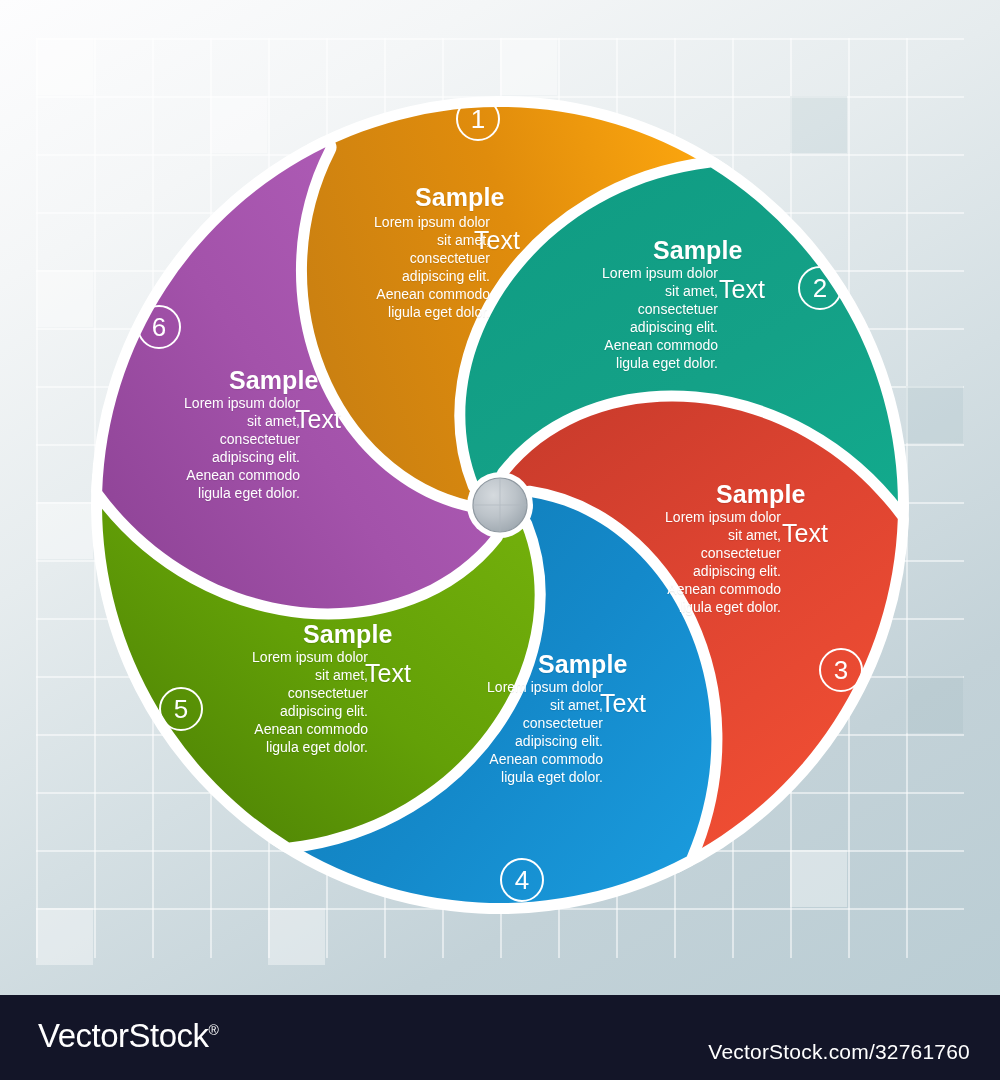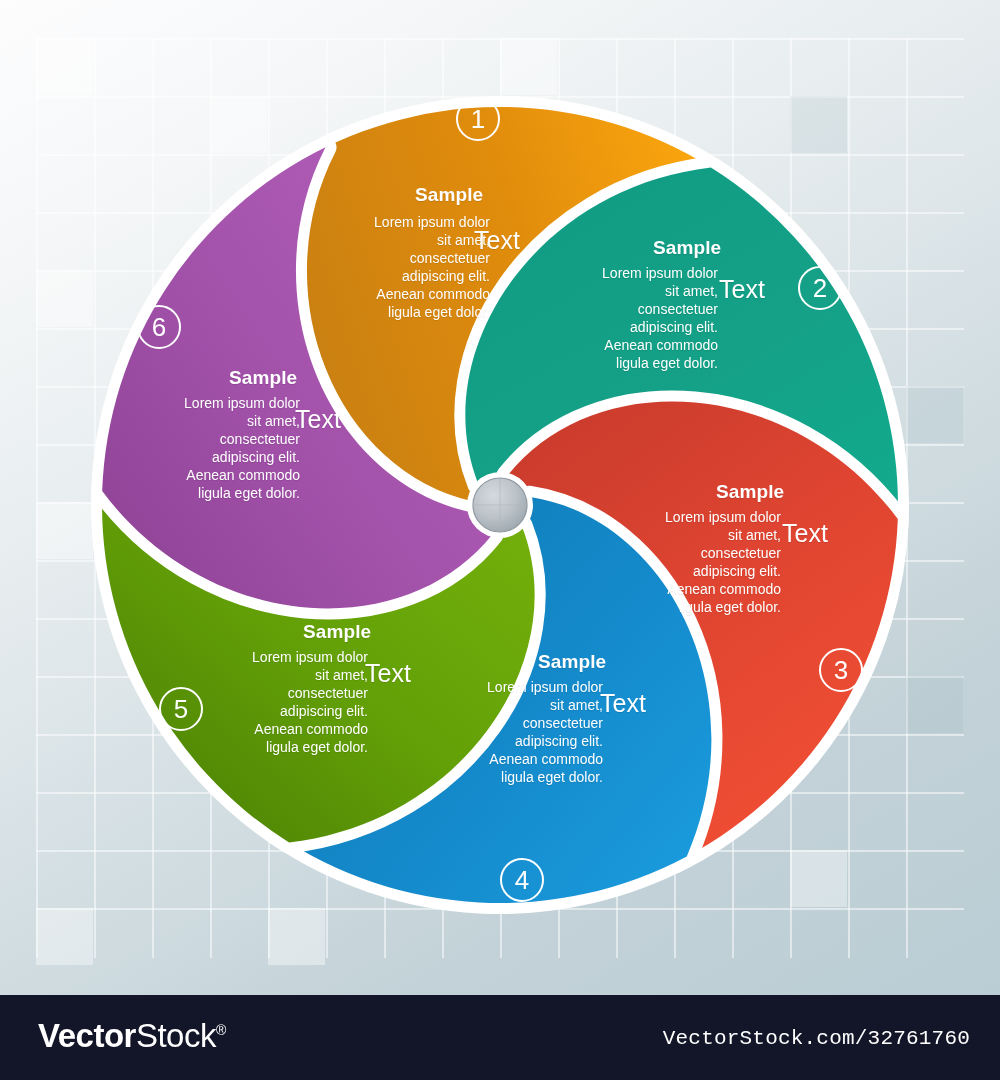--- a/index.html
+++ b/index.html
@@ -42,21 +42,21 @@
 
   
   .petal-text{
     position:absolute;
     width:232px;
     color:#ffffff;
     pointer-events:none;
   }
   .sample-title{
     position:absolute;
-    font-size:19px;
+    font-size:25px;
     font-weight:bold;
     line-height:1.02;
     letter-spacing:.1px;
     text-shadow:0 1px 1px rgba(0,0,0,.12);
     white-space:nowrap;
   }
   .sample-word2{
     position:absolute;
     font-size:25px;
     font-weight:normal;
@@ -89,29 +89,28 @@
     position:absolute;left:0;top:995px;width:1000px;height:85px;
     background:#131528;
   }
   #brand{
     position:absolute;left:38px;top:22px;
     color:#ffffff;
     font-size:33px;
     letter-spacing:-.5px;
     font-family:"Liberation Sans", sans-serif;
   }
-  #brand .b-light{font-weight:700;}
+  #brand .b-light{font-weight:400;}
   #brand .b-bold{font-weight:normal;}
   #brand .b-reg{font-size:14px;vertical-align:super;font-weight:400;}
   #site{
-    position:absolute;right:30px;top:32px;
+    position:absolute;right:30px;top:45px;
     color:#ffffff;
     font-size:21px;
     letter-spacing:.2px;
-    font-family:Liberation Mono, monospace;
   }
 </style>
 </head>
 <body>
 
 <div id="stage">
 
   <div id="bg">
     <div id="bg-grid"></div>
     <div class="bg-tile" style="left:36px;top:38px;width:57px;height:57px;"></div>

